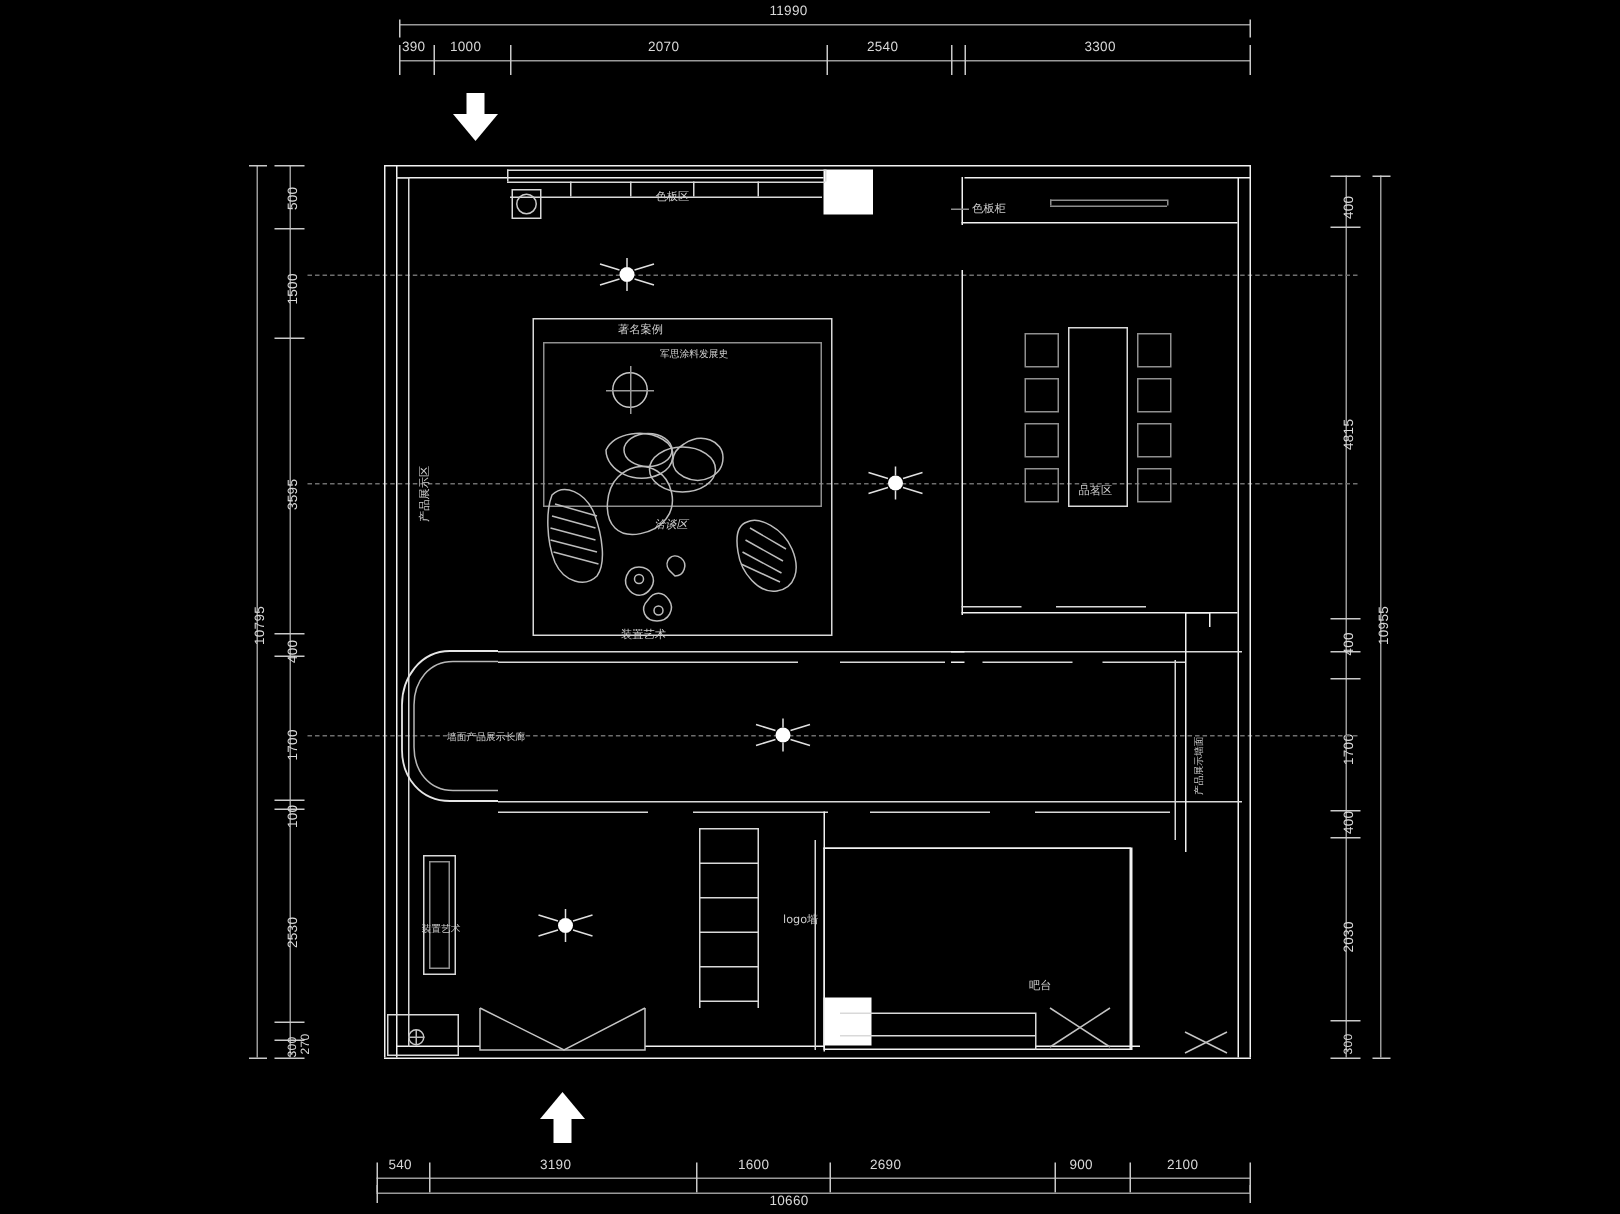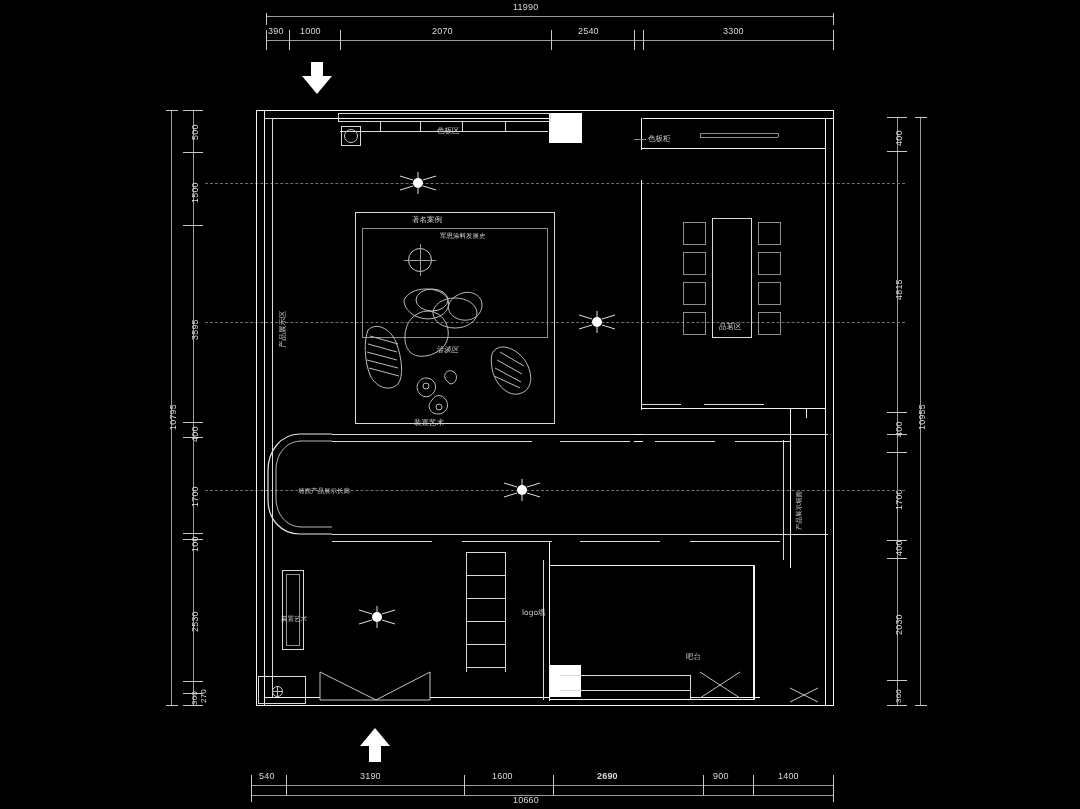--- a/index.html
+++ b/index.html
@@ -107,23 +107,23 @@
     <div class="tick" style="left:251px; top:775px; height:20px;"></div>
     <div class="tick" style="left:286px; top:775px; height:20px;"></div>
     <div class="tick" style="left:464px; top:775px; height:20px;"></div>
     <div class="tick" style="left:553px; top:775px; height:20px;"></div>
     <div class="tick" style="left:703px; top:775px; height:20px;"></div>
     <div class="tick" style="left:753px; top:775px; height:20px;"></div>
     <div class="tick" style="left:833px; top:775px; height:20px;"></div>
     <div class="dimtxt" style="left:259px; top:771px;">540</div>
     <div class="dimtxt" style="left:360px; top:771px;">3190</div>
     <div class="dimtxt" style="left:492px; top:771px;">1600</div>
-    <div class="dimtxt" style="left:597px; top:771px;font-weight:bold;">2690</div>
+    <div class="dimtxt" style="left:580px; top:771px;">2690</div>
     <div class="dimtxt" style="left:713px; top:771px;">900</div>
-    <div class="dimtxt" style="left:778px; top:771px;">1400</div>
+    <div class="dimtxt" style="left:778px; top:771px;">2100</div>
   </div>
   <div>
     <div class="ln lnh ln-dim" style="left:251px; top:795px; width:583px;"></div>
     <div class="tick" style="left:251px; top:790px; height:12px;"></div>
     <div class="tick" style="left:833px; top:790px; height:12px;"></div>
     <div class="dimtxt" style="left:513px; top:795px;">10660</div>
   </div>
 
   <div>
     <div class="ln lnv ln-dim" style="left:193px; top:110px; height:595px;"></div>

